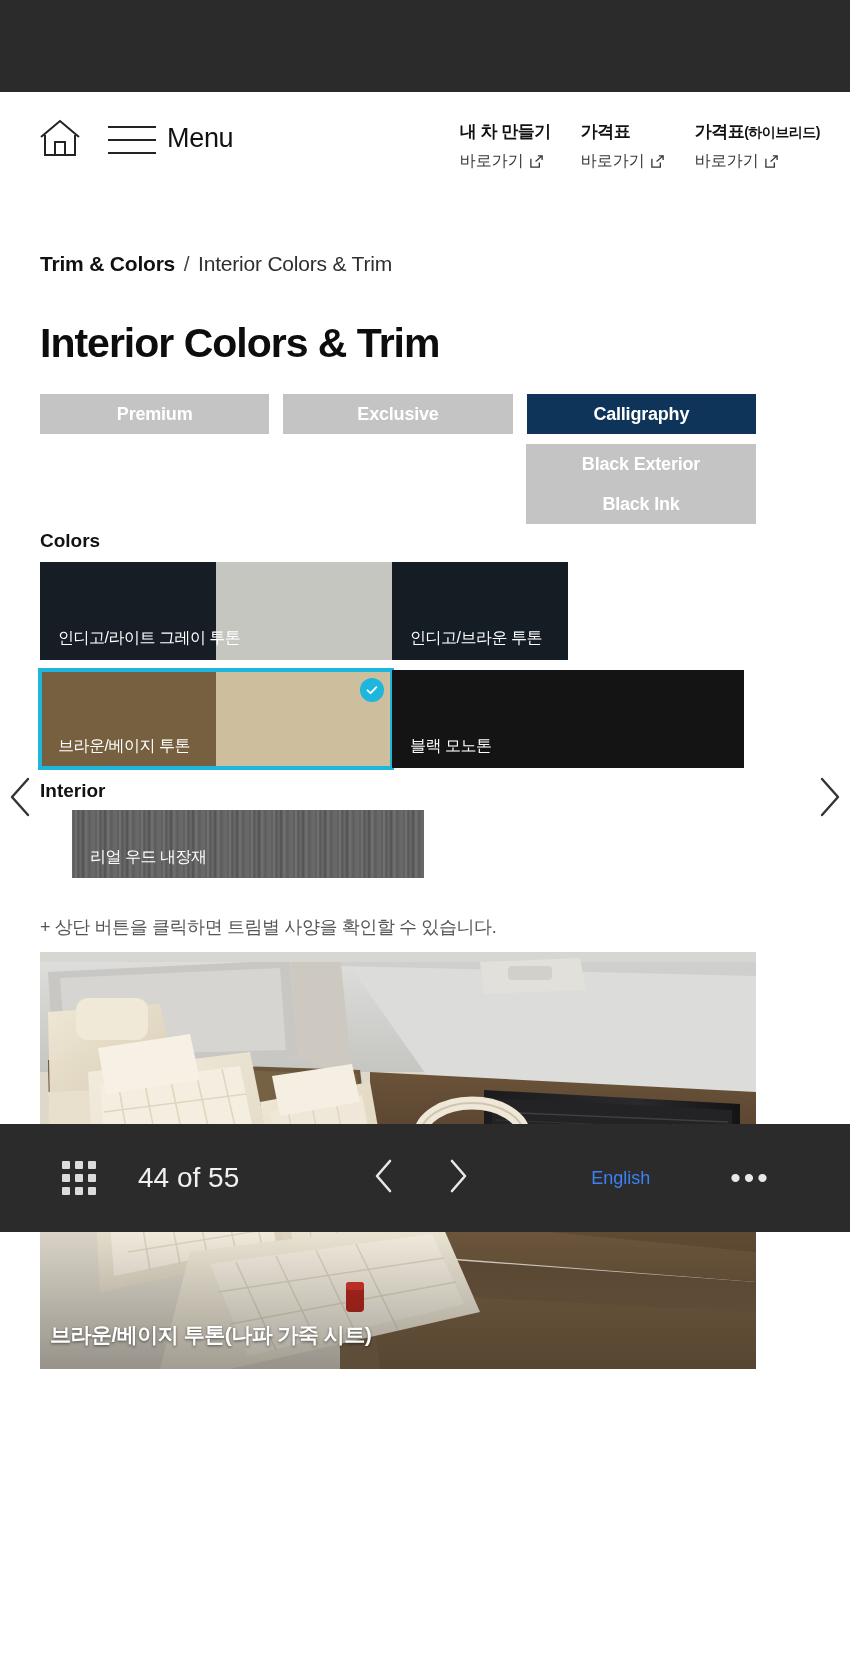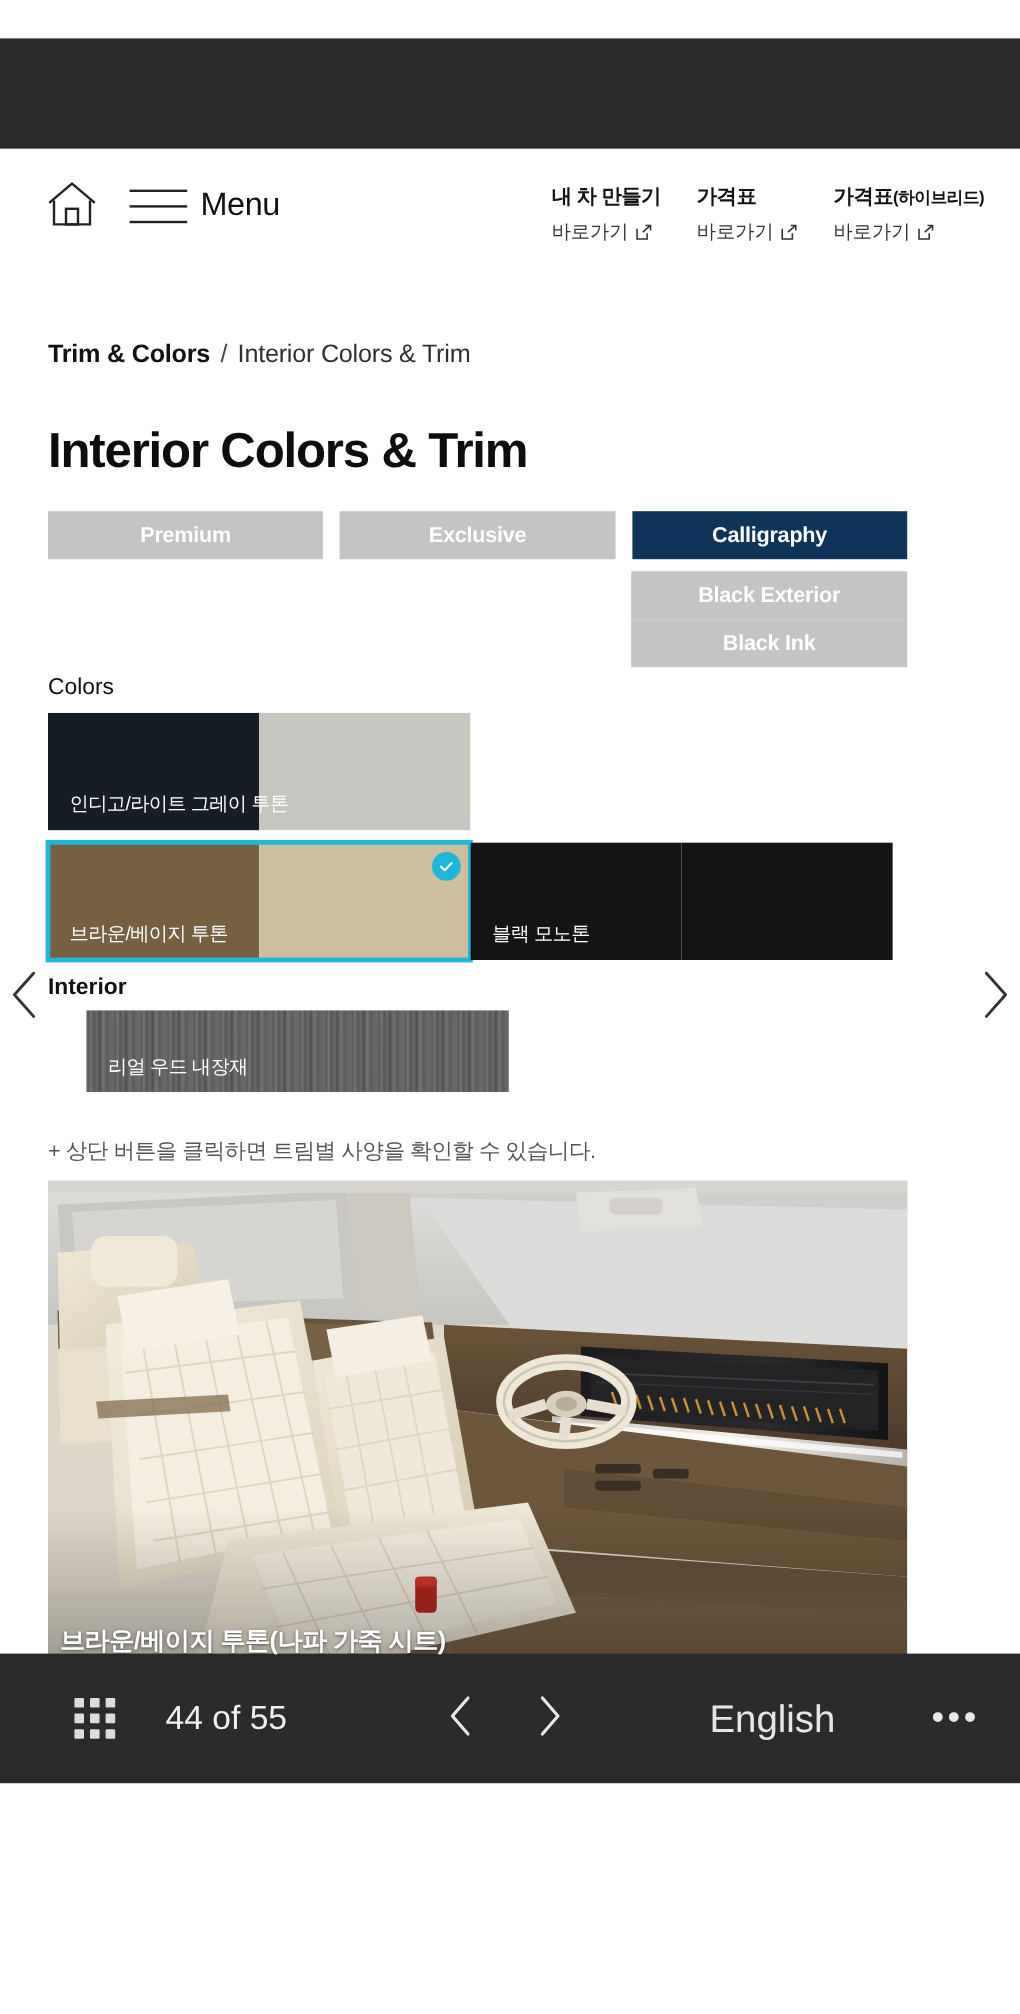--- a/index.html
+++ b/index.html
@@ -3,21 +3,21 @@
 <meta charset="utf-8">
 <style>
   * { box-sizing: border-box; margin: 0; padding: 0; }
   html, body {
     width: 850px;
     height: 1678px;
     background: #ffffff;
     font-family: "Liberation Sans", "DejaVu Sans", sans-serif;
     overflow: hidden;
   }
-  .page { position: relative; width: 850px; height: 1454px; background: #fff; margin-top: 32px; }
+  .page { position: relative; width: 850px; height: 1232px; background: #fff; }
 
   
   .topbar {
     position: absolute; left: 0; top: 0; width: 850px; height: 92px;
     background: #2b2b2b;
   }
 
   
   .header {
     position: absolute; left: 0; top: 92px; width: 850px; height: 122px;
@@ -75,21 +75,21 @@
   .trim-btn.active { background: #0e3559; color: #fff; }
   .trim-sub {
     margin-top: 10px; margin-left: 486px;
     display: flex; flex-direction: column; gap: 0;
   }
   .trim-sub .trim-btn { width: 230px; }
 
   
   .section-label-colors {
     position: absolute; left: 40px; top: 530px;
-    font-size: 19px; font-weight: normal; color: #111;
+    font-size: 19px; font-weight: bold; color: #111;
   }
   .swatch-grid {
     position: absolute; left: 40px; top: 562px; width: 716px;
   }
   .swatch-row { display: flex; gap: 0; margin-bottom: 10px; }
   .swatch {
     position: relative; width: 352px; height: 98px; display: flex;
     overflow: hidden;
   }
   .swatch.selected { outline: 4px solid #1eb6dd; outline-offset: -2px; }
@@ -158,21 +158,21 @@
     display: grid; grid-template-columns: repeat(3,1fr);
     grid-template-rows: repeat(3,1fr); gap: 5px;
   }
   .bb-grid i { display: block; background: #dcdcdc; border-radius: 1px; }
   .bb-count {
     margin-left: 42px; font-size: 28px; color: #f0f0f0; font-weight: normal;
   }
   .bb-prev { margin-left: 130px; }
   .bb-next { margin-left: 44px; }
   .bb-lang {
-    margin-left: 118px; font-size: 32px; color: #e5e5e5; text-align: center;
+    margin-left: 118px; font-size: 18px; color: #3b82f6; text-align: center;
   }
   .bb-dots {
     margin-left: 80px; font-size: 30px; color: #e8e8e8; letter-spacing: 3px;
     line-height: 0.6;
   }
   .nav-chevron { width: 30px; height: 38px; color: #e8e8e8; }
 </style>
 </head>
 <body>
 
@@ -256,20 +256,25 @@
   </div>
 
   <div class="section-label-colors">Colors</div>
 
   <div class="swatch-grid">
     <div class="swatch-row">
       <div class="swatch">
         <div class="sw-half left" style="background:#161d25"></div>
         <div class="sw-half right" style="background:#c6c6c1"></div>
         <div class="sw-label">인디고/라이트 그레이 투톤</div>
+      </div>
+      <div class="swatch">
+        <div class="sw-half left" style="background:#141c24"></div>
+        <div class="sw-half right" style="background:#836party"></div>
+        <div class="sw-label">인디고/브라운 투톤</div>
       </div>
     </div>
     <div class="swatch-row">
       <div class="swatch selected">
         <div class="sw-half left" style="background:#76603f"></div>
         <div class="sw-half right" style="background:#cdbf9e"></div>
         <div class="sw-label">브라운/베이지 투톤</div>
         <div class="check-badge">
           <svg viewBox="0 0 14 14">
               <path d="M2.5 7.3 L5.6 10.2 L11.4 4.2" fill="none" stroke="#fff" stroke-width="1.8" stroke-linecap="round" stroke-linejoin="round"></path>

